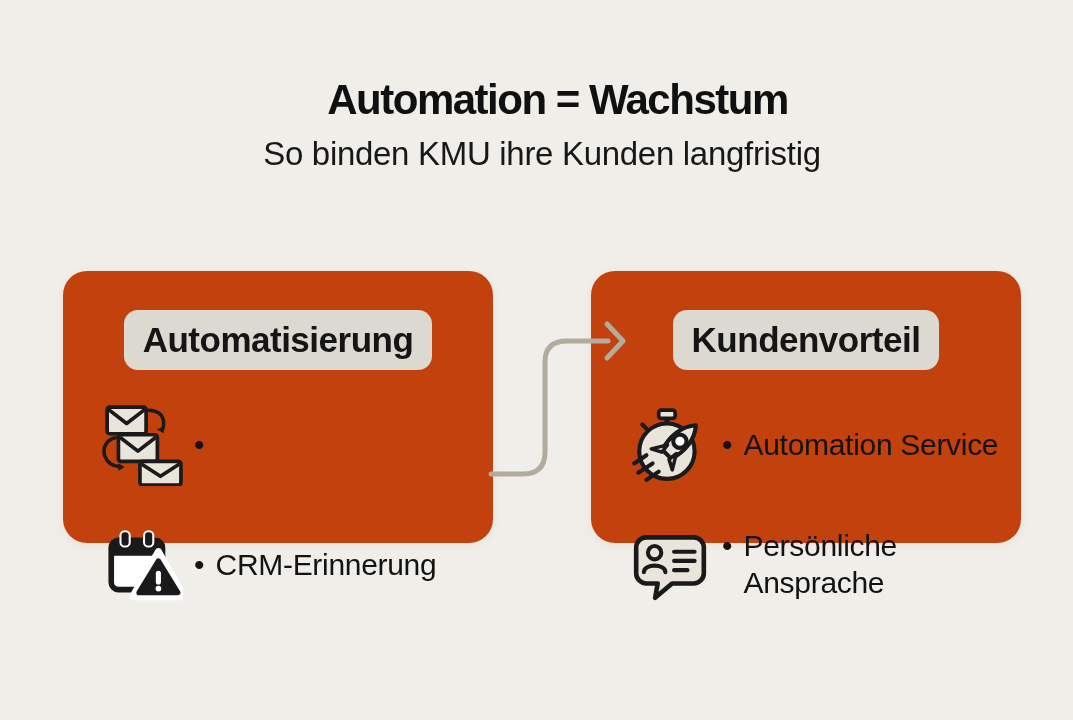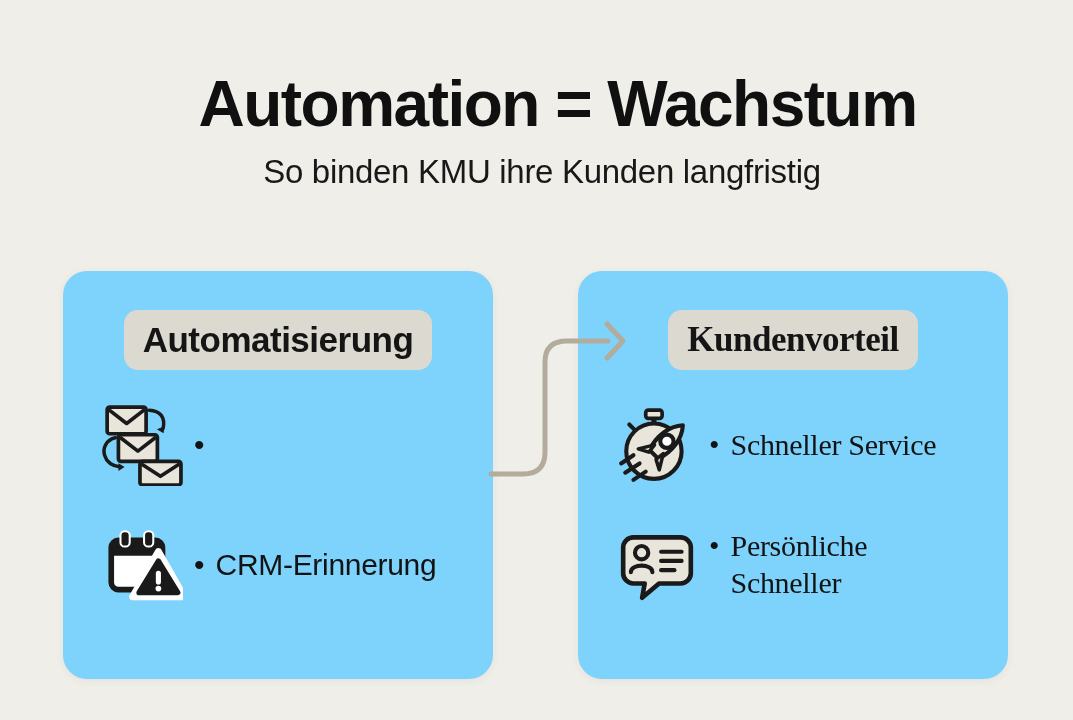--- a/index.html
+++ b/index.html
@@ -6,34 +6,34 @@
   body {
     width:1073px; height:720px;
     background:#efeee9;
     font-family:"Liberation Sans", sans-serif;
     color:#141414;
     position:relative;
     overflow:hidden;
   }
   .header { position:absolute; top:68px; left:0; width:1073px; text-align:center; }
   .title {
-    margin:0; font-size:64px; font-weight:700; letter-spacing:-1.5px;
+    margin:8px; font-size:42px; font-weight:700; letter-spacing:-1.5px;
     color:#101010; line-height:1.15;padding-left:42px;
   }
   .subtitle {
     margin:10px 0 0 11px; font-size:33px; font-weight:400; letter-spacing:-0.3px;
     color:#181818; line-height:1.2;
   }
   .card {
-    position:absolute; top:271px; width:430px; height:408px;
-    background:#7dd3fc; border-radius:24px;
+    position:absolute; top:271px; width:430px; height:272px;
+    background:#c2410c; border-radius:24px;
     box-shadow:0 2px 8px rgba(60,55,40,0.06);
   }
   .card--left  { left:63px; }
-  .card--right { left:578px;font-family:Liberation Serif, serif; }
+  .card--right { left:591px; }
   .badge {
     margin:39px auto 0 auto; width:fit-content;
     background:#dcd9d0; border-radius:14px;
     padding:0 19px; height:60px; line-height:60px;
     font-size:35px; font-weight:700; letter-spacing:-0.5px; color:#151515;
     text-align:center;
   }
   .items {
     margin-top:34px; padding-left:38px;
     display:flex; flex-direction:column; gap:38px;
@@ -132,40 +132,40 @@
           </g>
           <g stroke="#1a1a1a" stroke-width="4" stroke-linecap="round">
             <line x1="5" y1="58" x2="17" y2="50"></line>
             <line x1="9" y1="67" x2="23" y2="58"></line>
             <line x1="17" y1="74" x2="29" y2="66"></line>
           </g>
         </svg>
       </span>
       <span class="item-text">
         <span class="bullet">•</span>
-        <span class="item-label">Schneller Service</span>
+        <span class="item-label">Automation Service</span>
       </span>
     </div>
 
     <div class="item">
       <span class="icon">
         <svg viewBox="0 0 80 80" width="82" height="82">
           <path d="M17,13 h46 a10,10 0 0 1 10,10 v25 a10,10 0 0 1 -10,10 h-21 l-16.5,14 2.5,-14 h-11 a10,10 0 0 1 -10,-10 v-25 a10,10 0 0 1 10,-10 z" fill="#e9e5da" stroke="#1a1a1a" stroke-width="4.5" stroke-linejoin="round"></path>
           <circle cx="25" cy="28" r="6.5" fill="none" stroke="#1a1a1a" stroke-width="4"></circle>
           <path d="M14.5,47 C 14.5,38.5 35.5,38.5 35.5,47" fill="none" stroke="#1a1a1a" stroke-width="4" stroke-linecap="round"></path>
           <g stroke="#1a1a1a" stroke-width="4" stroke-linecap="round">
             <line x1="44" y1="27" x2="64" y2="27"></line>
             <line x1="44" y1="36" x2="64" y2="36"></line>
             <line x1="44" y1="45" x2="57" y2="45"></line>
           </g>
         </svg>
       </span>
       <span class="item-text">
         <span class="bullet">•</span>
-        <span class="item-label">Persönliche Schneller</span>
+        <span class="item-label">Persönliche Ansprache</span>
       </span>
     </div>
 
   </div>
 </div>
 
 <svg class="connector" width="175" height="195" viewBox="0 0 175 195">
   <path d="M 11,174 L 43,174 Q 65,174 65,152 L 65,62 Q 65,41 87,41 L 128,41" fill="none" stroke="#b3ab9c" stroke-width="5" stroke-linecap="round"></path>
   <path d="M 127,24 L 143,41 L 127,58" fill="none" stroke="#b3ab9c" stroke-width="5" stroke-linecap="round" stroke-linejoin="round"></path>
 </svg>

